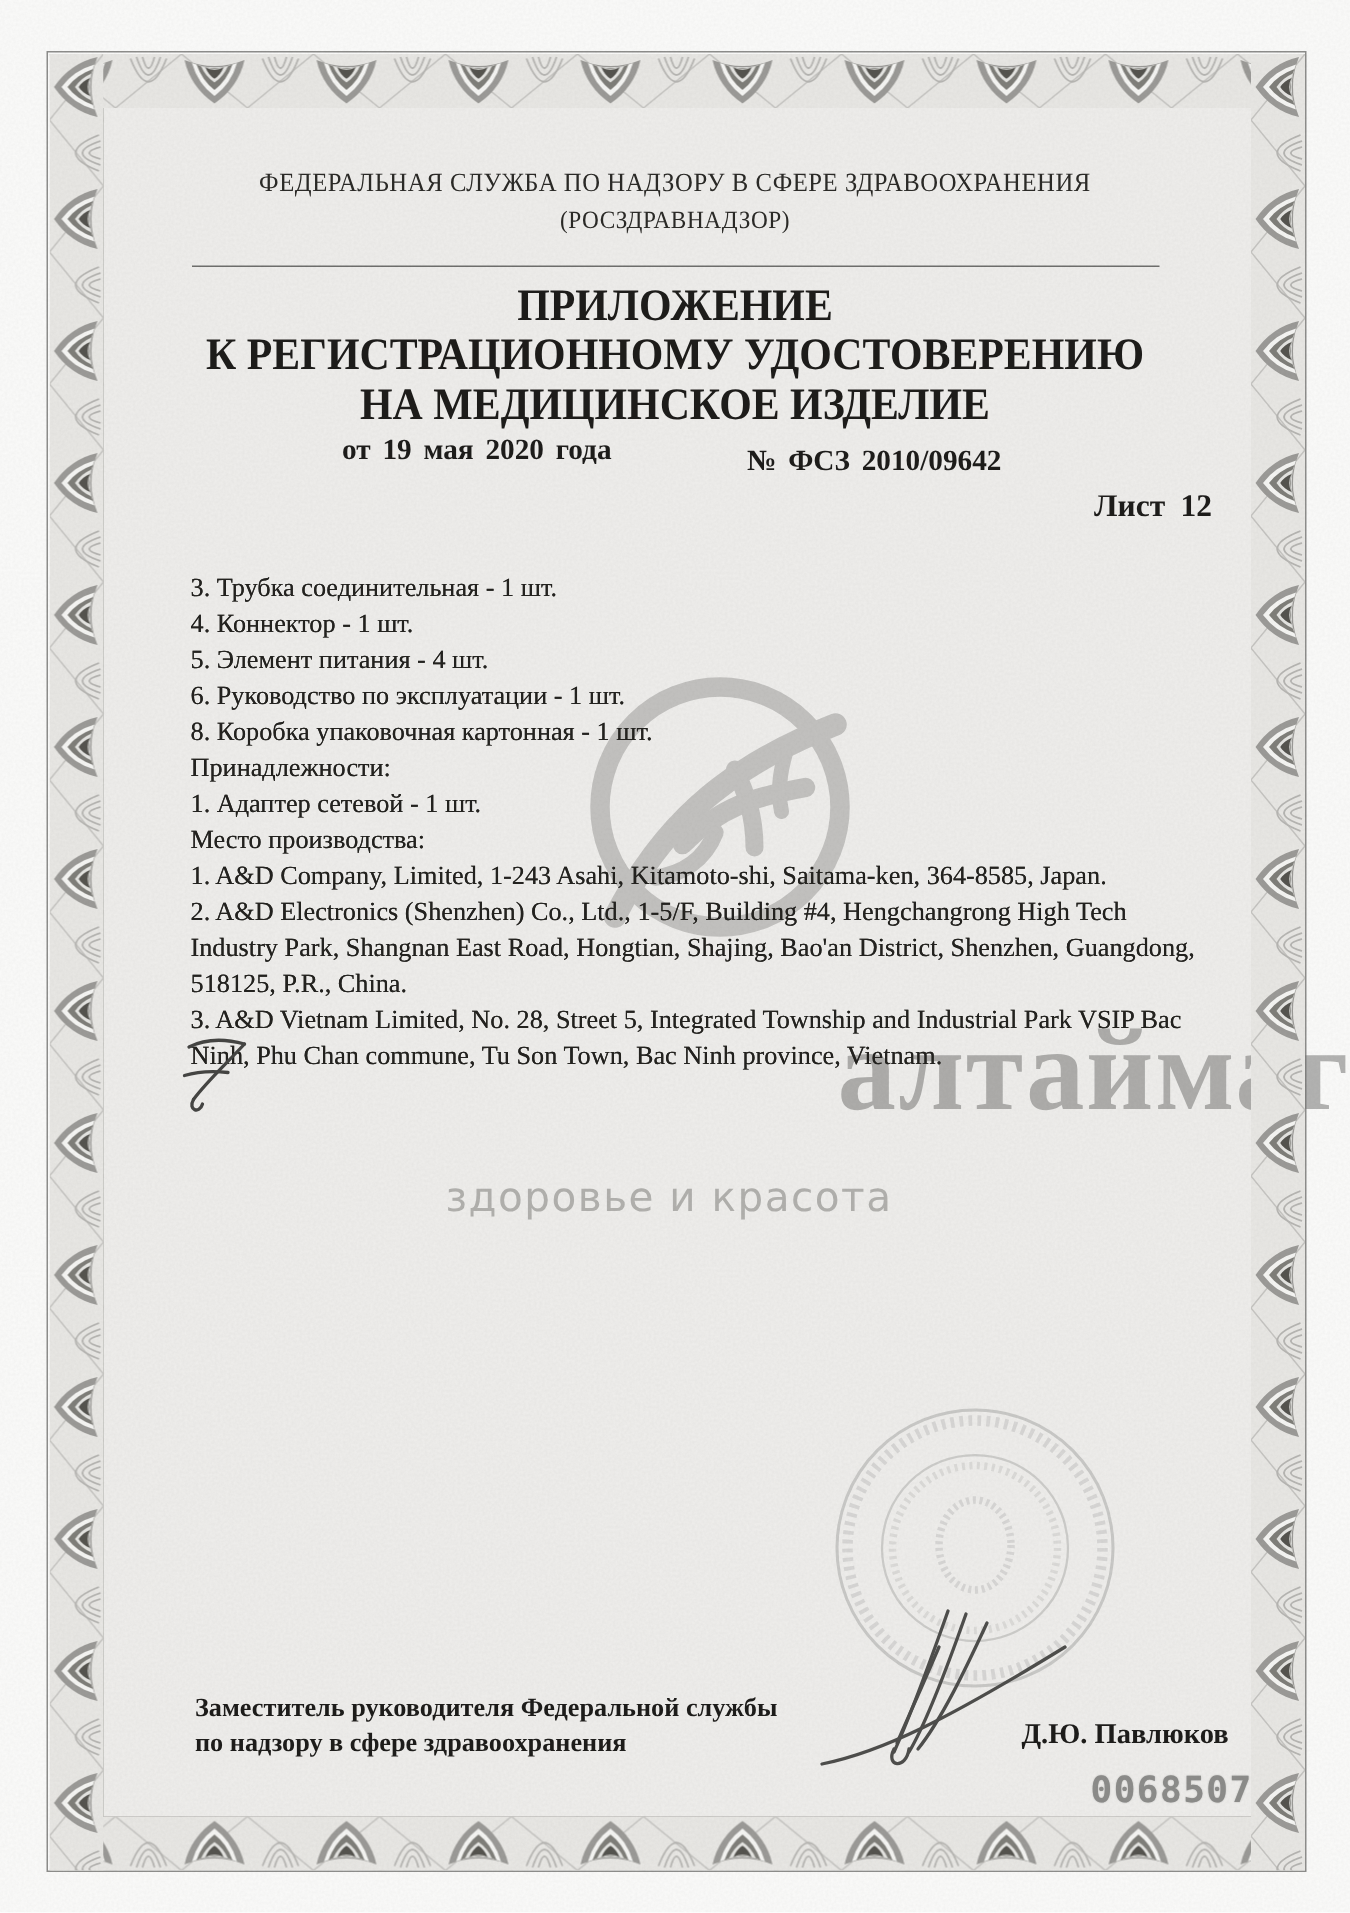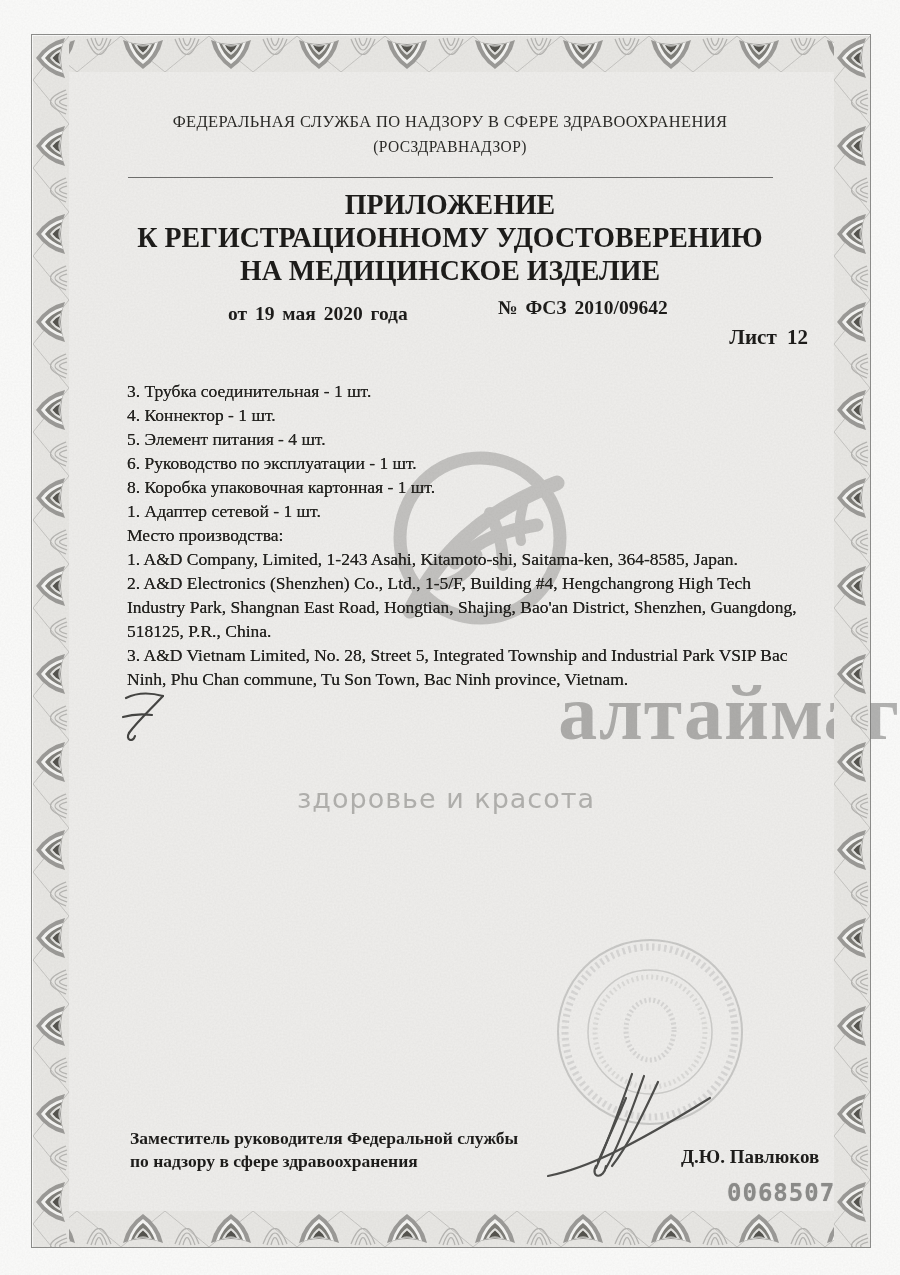--- a/index.html
+++ b/index.html
@@ -112,30 +112,31 @@
   <div class="inner-line"></div>
 
   <div class="txt agency" style="top:111px">ФЕДЕРАЛЬНАЯ СЛУЖБА ПО НАДЗОРУ В СФЕРЕ ЗДРАВООХРАНЕНИЯ</div>
   <div class="txt agency2" style="top:137px">(РОСЗДРАВНАДЗОР)</div>
   <div class="divider"></div>
 
   <div class="txt title-line" style="top:187px">ПРИЛОЖЕНИЕ</div>
   <div class="txt title-line" style="top:220px">К РЕГИСТРАЦИОННОМУ УДОСТОВЕРЕНИЮ</div>
   <div class="txt title-line" style="top:253px">НА МЕДИЦИНСКОЕ ИЗДЕЛИЕ</div>
 
-  <div class="txt meta" style="left:228px;top:303px">от 19 мая 2020 года</div>
+  <div class="txt meta" style="left:228px;top:290px">от 19 мая 2020 года</div>
   <div class="txt meta" style="left:498px;top:297px">№ ФСЗ 2010/09642</div>
   <div class="txt sheet" style="left:690px;top:325px;width:118px">Лист 12</div>
 
   <div class="txt body-block">
       <div class="body-line">3. Трубка соединительная - 1 шт.</div>
       <div class="body-line">4. Коннектор - 1 шт.</div>
       <div class="body-line">5. Элемент питания - 4 шт.</div>
       <div class="body-line">6. Руководство по эксплуатации - 1 шт.</div>
       <div class="body-line">8. Коробка упаковочная картонная - 1 шт.</div>
+      <div class="body-line">Принадлежности:</div>
       <div class="body-line">1. Адаптер сетевой - 1 шт.</div>
       <div class="body-line">Место производства:</div>
       <div class="body-line">1. A&amp;D Company, Limited, 1-243 Asahi, Kitamoto-shi, Saitama-ken, 364-8585, Japan.</div>
       <div class="body-line">2. A&amp;D Electronics (Shenzhen) Co., Ltd., 1-5/F, Building #4, Hengchangrong High Tech Industry Park, Shangnan East Road, Hongtian, Shajing, Bao'an District, Shenzhen, Guangdong, 518125, P.R., China.</div>
       <div class="body-line">3. A&amp;D Vietnam Limited, No. 28, Street 5, Integrated Township and Industrial Park VSIP Bac Ninh, Phu Chan commune, Tu Son Town, Bac Ninh province, Vietnam.</div>
     </div>
 
   <svg class="zmark" width="60" height="62" viewBox="0 0 60 62">
     <g fill="none" stroke="#454543" stroke-width="2.2" stroke-linecap="round">
       <path d="M10,14 C22,8 36,9 47,12"></path>

